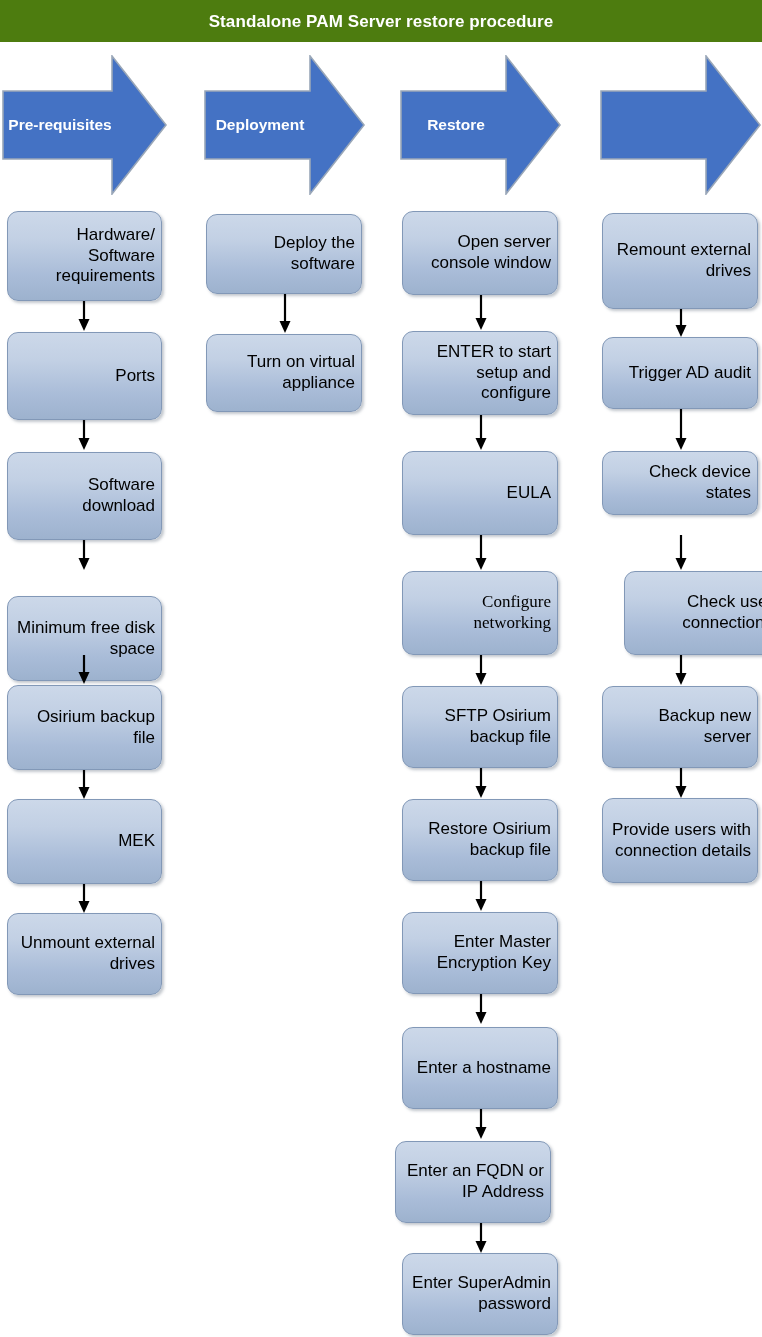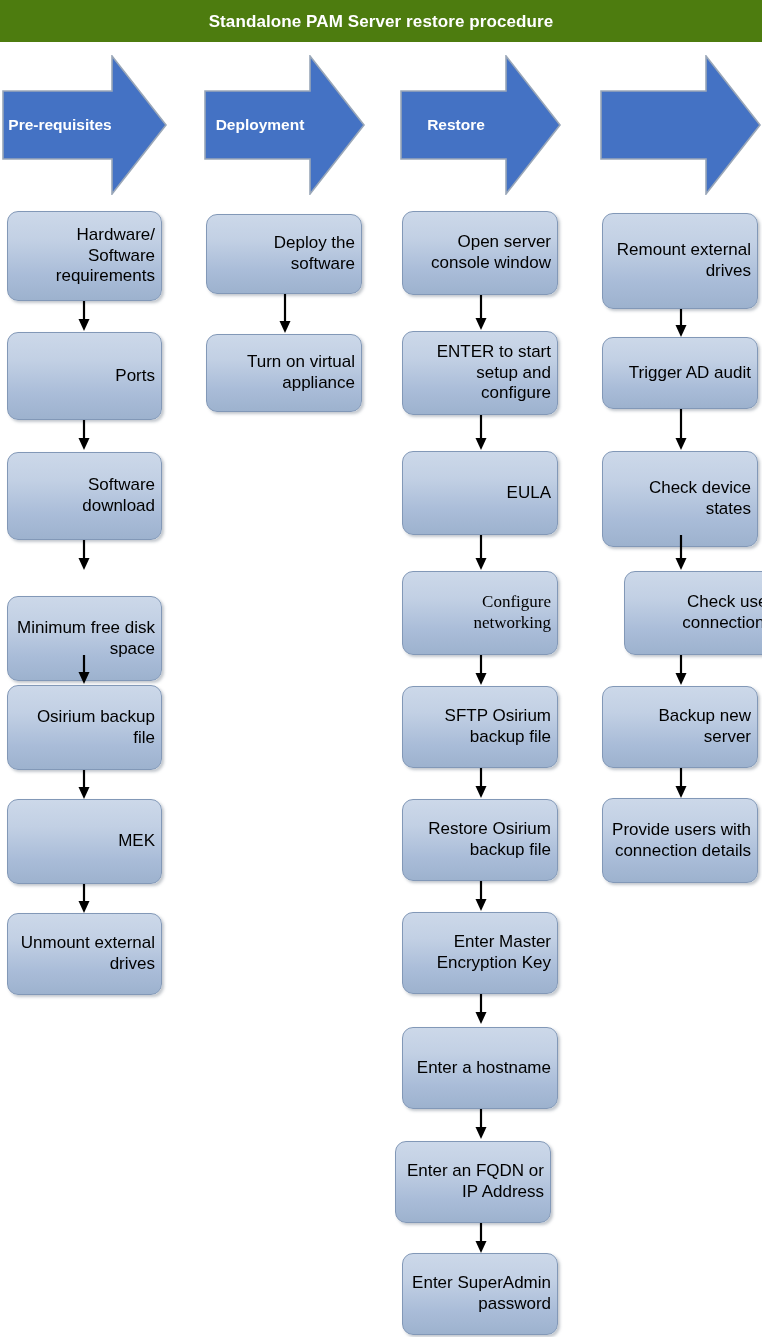--- a/index.html
+++ b/index.html
@@ -320,21 +320,21 @@
   <div class="node" style="left:602px; top:337px; width:156px; height:72px;">
     <span>Trigger AD audit</span>
   </div>
   <div class="connector" style="left:673px; top:409px;">
     <svg width="16" height="42">
         <line x1="8" y1="0" x2="8" y2="32" stroke="#000" stroke-width="2.2"></line>
       <polygon points="8,41 2.5,29 13.5,29" fill="#000"></polygon>
       </svg>
   </div>
 
-  <div class="node" style="left:602px; top:451px; width:156px; height:96px;">
+  <div class="node" style="left:602px; top:451px; width:156px; height:64px;">
     <span>Check device states</span>
   </div>
   <div class="connector" style="left:673px; top:535px;">
     <svg width="16" height="36">
         <line x1="8" y1="0" x2="8" y2="26" stroke="#000" stroke-width="2.2"></line>
       <polygon points="8,35 2.5,23 13.5,23" fill="#000"></polygon>
       </svg>
   </div>
 
   <div class="node" style="left:624px; top:571px; width:156px; height:84px;padding-left:26px;">

